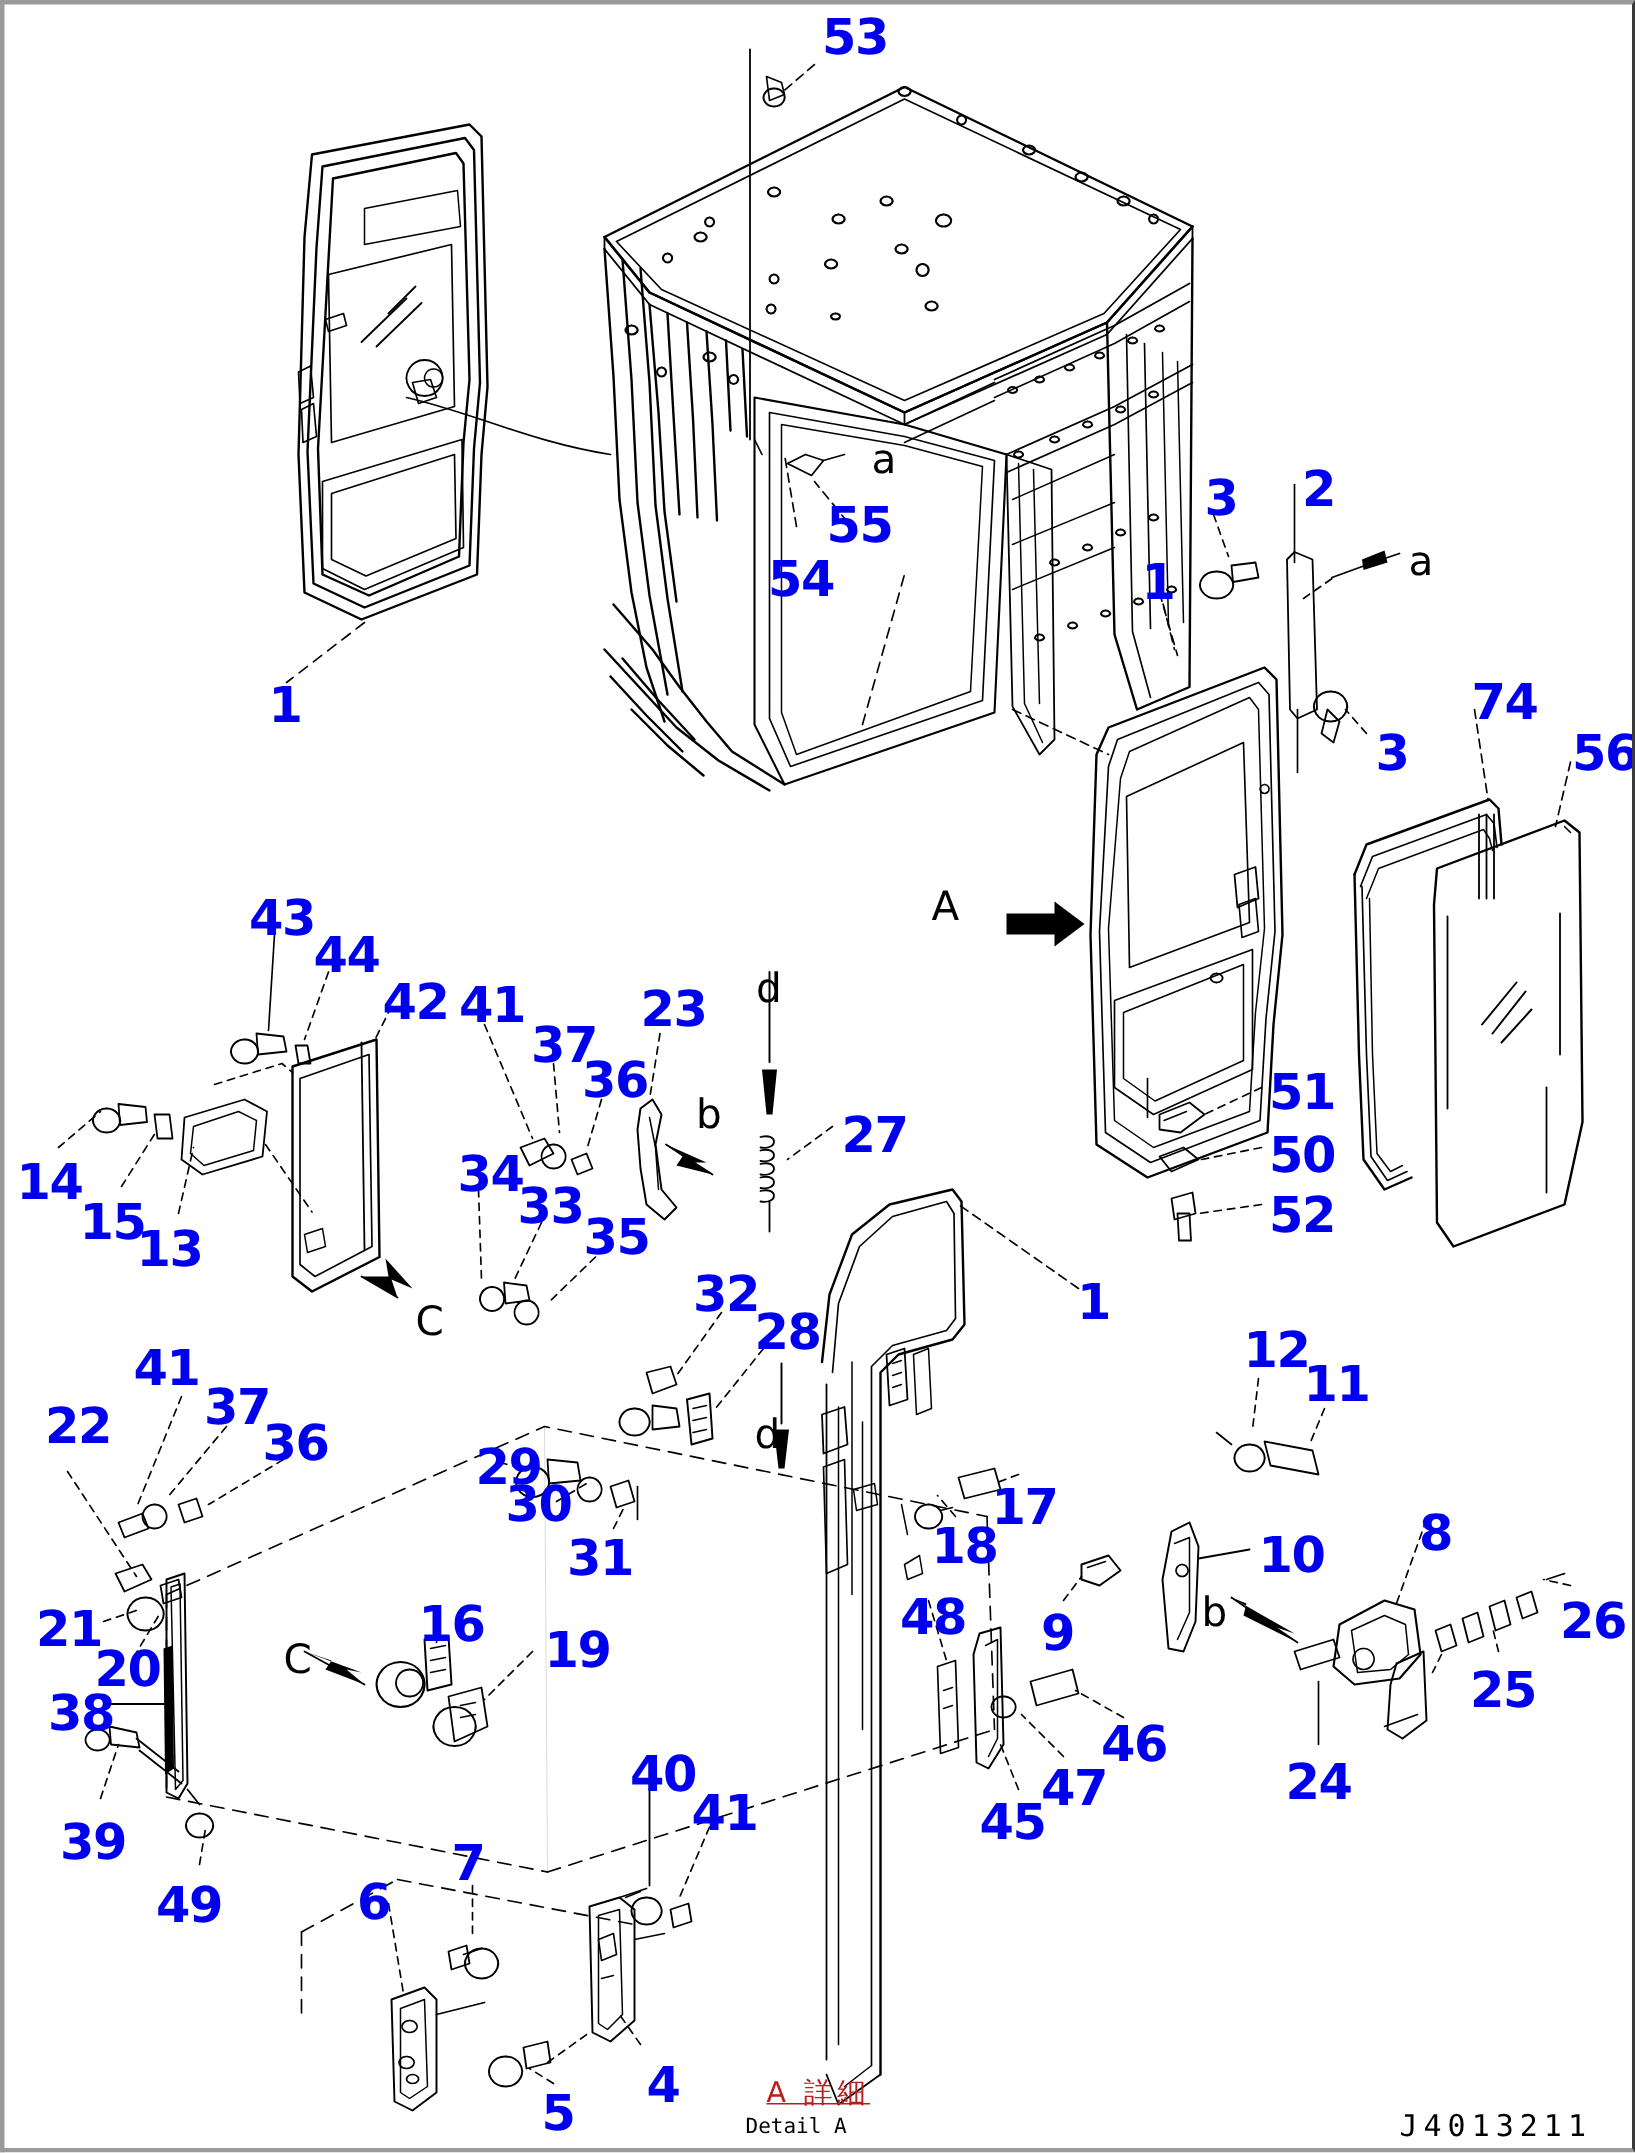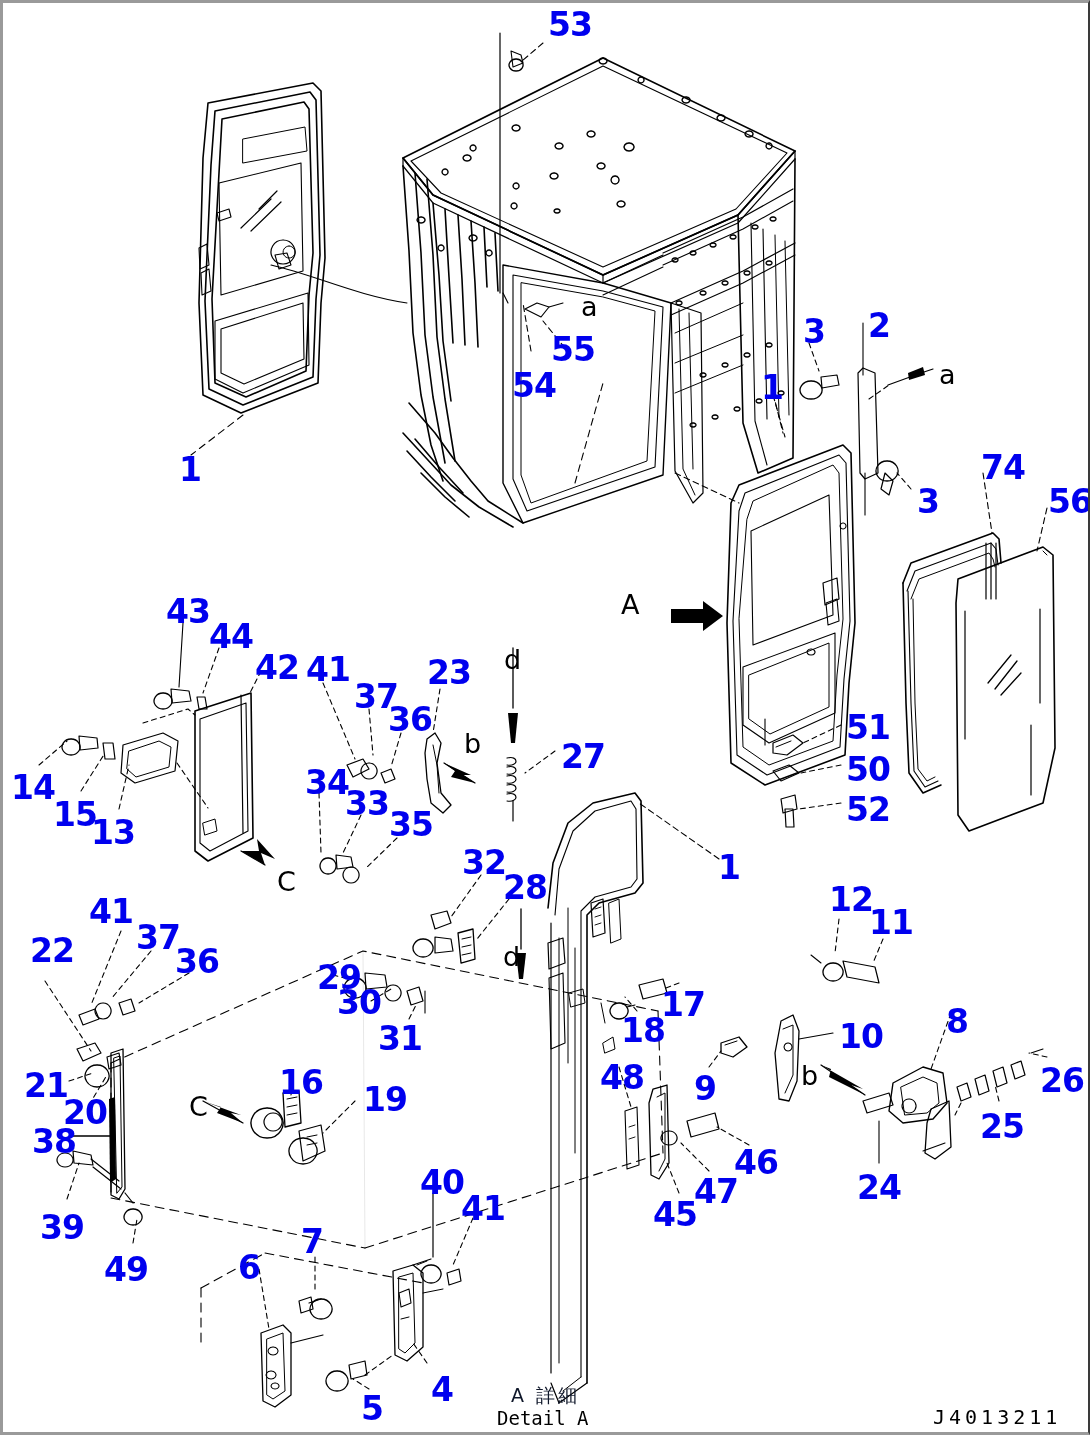--- a/index.html
+++ b/index.html
@@ -42,32 +42,33 @@
     position: absolute;
     color: #000000;
     font-family: "DejaVu Sans", sans-serif;
     font-weight: normal;
     font-size: 27px;
     line-height: 27px;
     white-space: nowrap;
   }
   .footer-jp {
     position: absolute;
-    color: #0f172a;
+    color: #b91c1c;
     font-family: "DejaVu Sans", sans-serif;
     font-size: 19px;
     line-height: 21px;
     letter-spacing: 3px;
     white-space: nowrap;
+    text-decoration: underline;
   }
   .footer-en {
     position: absolute;
     color: #000000;
     font-family: "DejaVu Sans Mono", monospace;
-    font-size: 19px;
+    font-size: 14px;
     line-height: 22px;
     letter-spacing: 0px;
     white-space: nowrap;
   }
   .drawing-no {
     position: absolute;
     color: #000000;
     font-family: "DejaVu Sans Mono", monospace;
     font-size: 20px;
     line-height: 20px;

